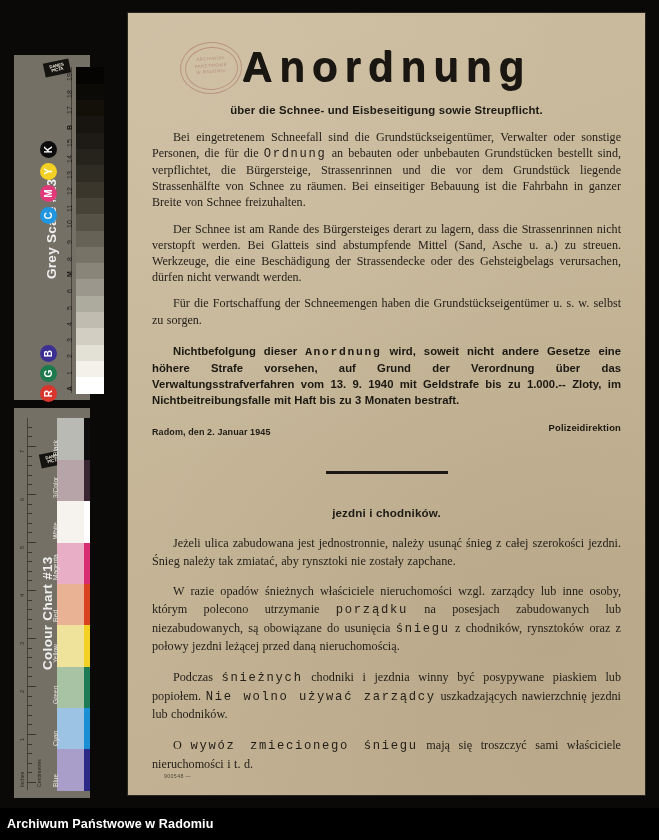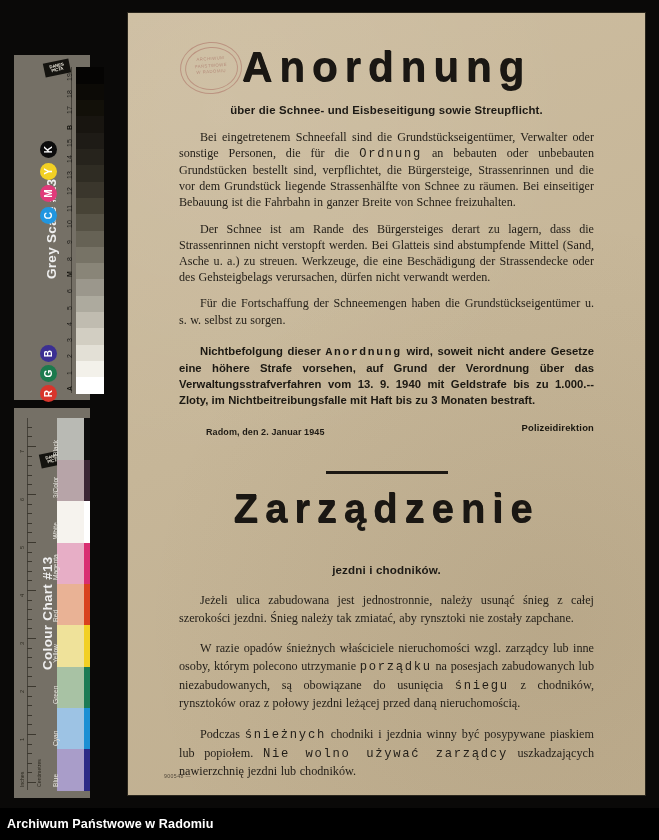--- a/index.html
+++ b/index.html
@@ -69,21 +69,21 @@
     left: 128px; top: 13px;
     width: 517px; height: 782px;
     background: #c9b99b;
     background-image:
       radial-gradient(circle at 18% 12%, rgba(255,255,255,.07), transparent 45%),
       radial-gradient(circle at 82% 78%, rgba(90,70,40,.09), transparent 55%),
       linear-gradient(160deg, #cdbda0 0%, #c6b698 48%, #bfae8f 100%);
     box-shadow: 0 0 0 1px #2a261d;
     overflow: hidden;
   }
-  #paper-inner { position: absolute; inset: 0; padding: 0 51px; }
+  #paper-inner { position: absolute; inset: 0; padding: 0 24px; }
 
   .stamp {
     position: absolute;
     left: 52px; top: 29px;
     width: 62px; height: 52px;
     border: 1.6px solid #a8685e;
     border-radius: 50%;
     opacity: .5;
     color: #9c5b52;
     font-family: "Liberation Sans", sans-serif;
@@ -139,21 +139,21 @@
     font-size: 11.3px;
     line-height: 1.42;
     text-align: justify;
     text-indent: 21px;
     color: #1b1812;
     margin-top: 15px;
     word-spacing: .2px;
   }
   .spaced { letter-spacing: 1.7px; font-family: Liberation Mono, monospace; }
 
-  .signblock { position: relative; margin-top: 12px; height: 34px; margin-left: 27px; }
+  .signblock { position: relative; margin-top: 12px; height: 34px; }
   .place-date {
     position: absolute; left: 0; top: 7px;
     font-family: "Liberation Sans", sans-serif;
     font-weight: bold;
     font-size: 9px;
     color: #1f1b15;
     letter-spacing: .1px;
   }
   .signer {
     position: absolute; right: 0; top: 0;
@@ -374,21 +374,20 @@
 
       <div class="signblock">
         <div class="place-date">Radom, den 2. Januar 1945</div>
         <div class="signer">
           <div class="l2">Polizeidirektion</div>
         </div>
       </div>
 
       <div class="divider"></div>
 
-      <h1 class="headline pl">Zarządzenie</h1>
       <h2 class="subhead pl-sub">
         <br>
         <span>jezdni i chodników.</span>
       </h2>
 
       <p class="body pl">Jeżeli ulica zabudowana jest jednostronnie, należy usunąć śnieg z całej szerokości jezdni. Śnieg należy tak zmiatać, aby rynsztoki nie zostały zapchane.</p>
 
       <p class="body pl">
         <span>W razie opadów śnieżnych właściciele nieruchomości wzgl. zarządcy lub inne osoby, którym polecono utrzymanie </span><span class="spaced">porządku</span><span> na posesjach zabudowanych lub niezabudowanych, są obowiązane do usunięcia </span><span class="spaced">śniegu</span><span> z chodników, rynsztoków oraz z połowy jezdni leżącej przed daną nieruchomością.</span>
       </p>

